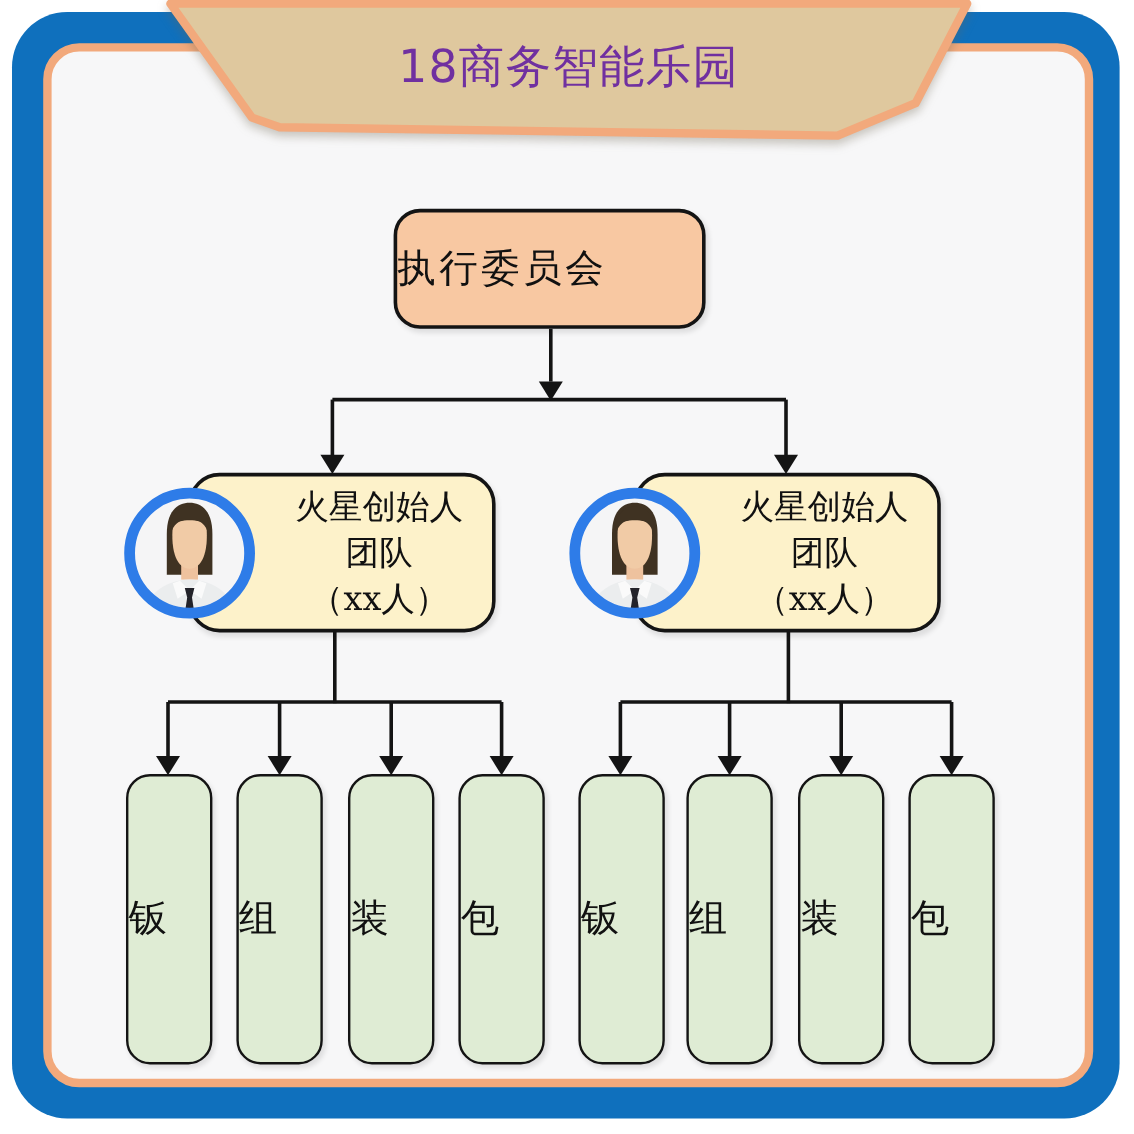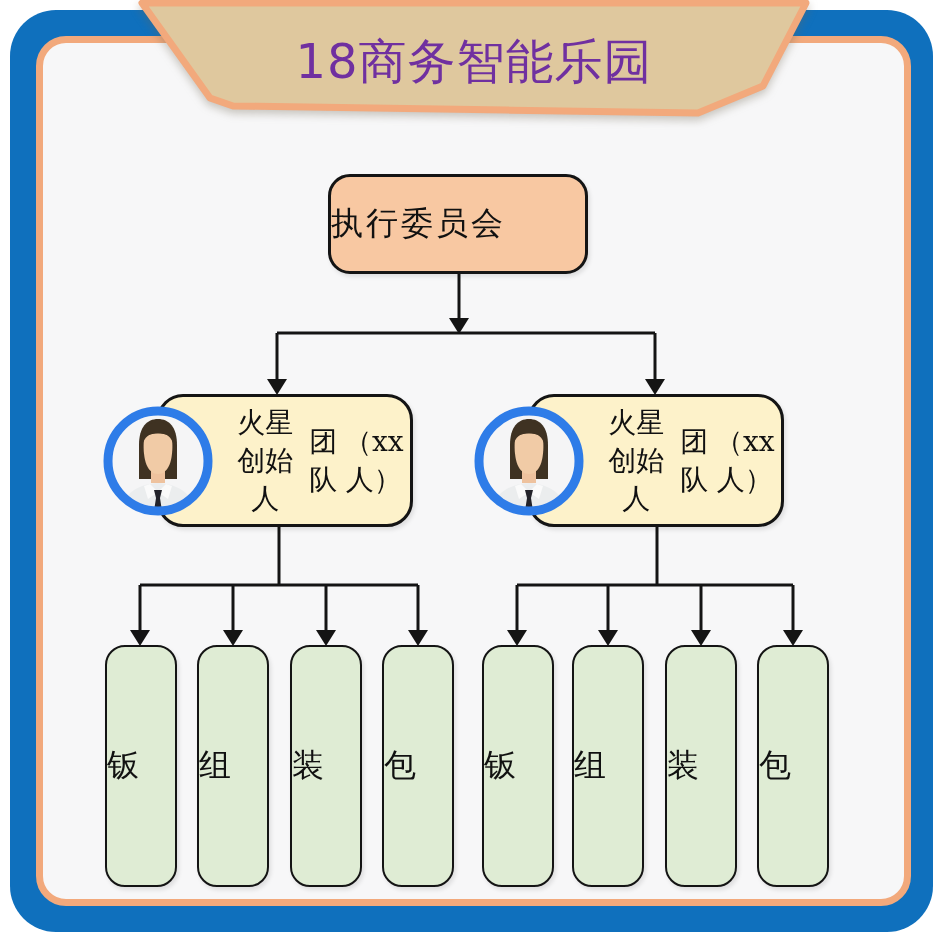--- a/index.html
+++ b/index.html
@@ -9,38 +9,38 @@
   
   .frame{position:absolute;left:10px;top:10px;width:923px;height:922px;
          background:#0f70bd;border-radius:46px;z-index:0;}
   .frame-inner{position:absolute;left:26px;top:26px;right:22px;bottom:26px;
          background:#f7f7f8;border:7px solid #f2a97c;border-radius:30px;}
 
   
   .banner{position:absolute;left:128px;top:0;width:692px;height:128px;z-index:5;}
   .banner svg{position:absolute;left:0;top:0;filter:drop-shadow(0 4px 4px rgba(110,100,80,.35));}
   .banner-title{position:absolute;left:0;right:0;top:30px;text-align:center;
-         font-size:48px;font-weight:500;color:#7030a0;letter-spacing:1px;
+         font-size:38px;font-weight:500;color:#7030a0;letter-spacing:1px;
          font-family:"DejaVu Sans","Liberation Sans",sans-serif;}
 
   
   .connectors{position:absolute;left:0;top:0;z-index:2;pointer-events:none;}
 
   
   .box{position:absolute;box-sizing:border-box;border:3px solid #141414;z-index:3;
        display:flex;align-items:center;
        font-family:"DejaVu Serif","Liberation Serif",serif;color:#111;
        box-shadow:2px 3px 4px rgba(0,0,0,.10);}
   .root-box{left:328px;top:174px;width:260px;height:100px;border-radius:22px;
        background:#f8c8a2;font-size:32px;letter-spacing:3px;}
   .team-box{top:394px;width:256px;height:133px;border-radius:26px;background:#fdf2ca;}
   .team-box.left{left:157px;}
   .team-box.right{left:528px;}
   .team-text{position:absolute;left:64px;right:2px;top:0;bottom:0;
-       display:flex;flex-direction:row;align-items:center;justify-content:center;
+       display:flex;flex-direction:column;align-items:center;justify-content:center;
        font-size:28px;line-height:38px;text-align:center;}
   .leaf-box{top:645px;width:72px;height:242px;border-radius:20px;background:#dfecd4;
        border-width:2.5px;font-size:32px;}
 
   
   .avatar{position:absolute;width:112px;height:112px;top:405px;z-index:4;}
   .avatar.left{left:102px;}
   .avatar.right{left:473px;}
 
   .hidden-defs{position:absolute;width:0;height:0;overflow:hidden;}

